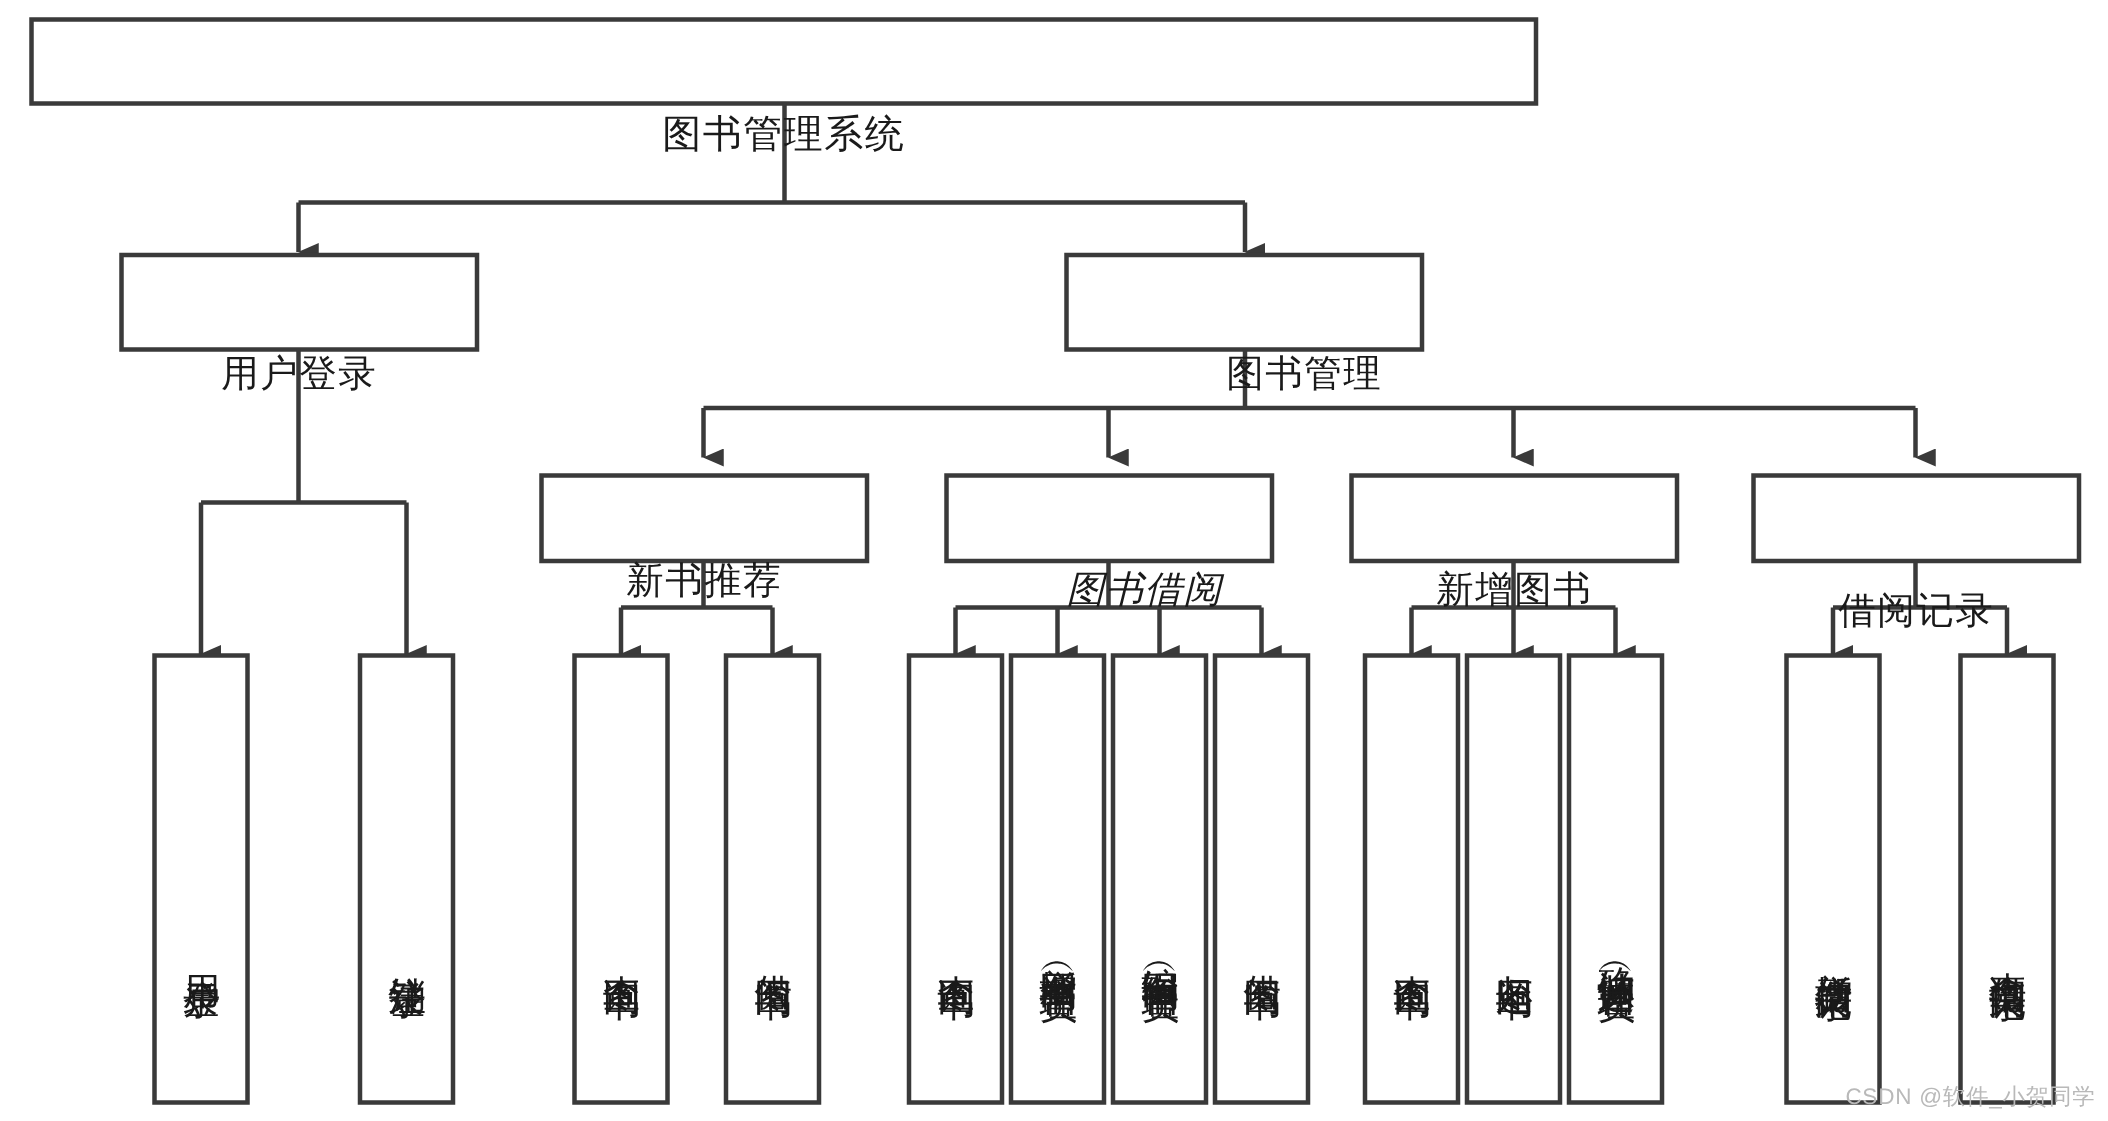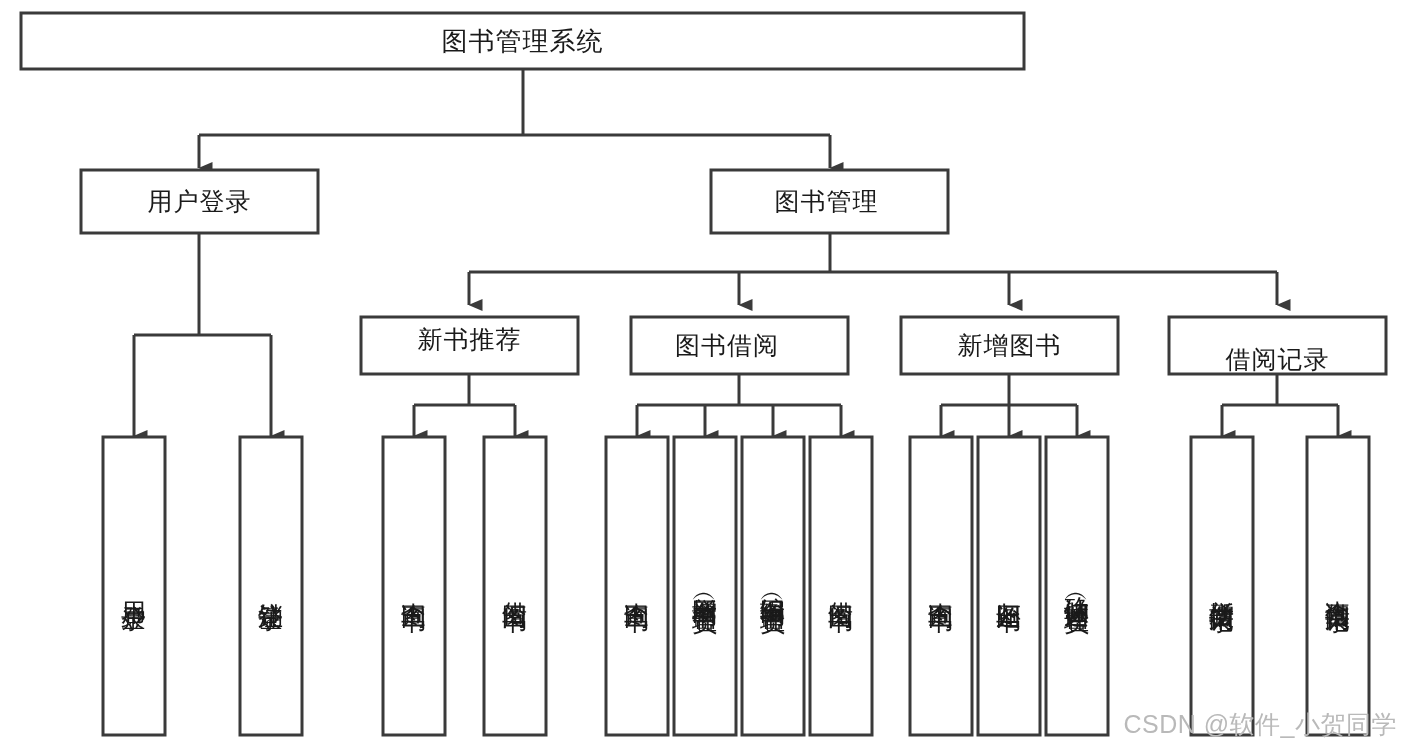--- a/index.html
+++ b/index.html
@@ -44,20 +44,21 @@
   
   .label {
     position: absolute;
     display: flex;
     align-items: center;
     justify-content: center;
     color: #1a1a1a;
     font-family: "Liberation Sans", "DejaVu Sans", sans-serif;
     pointer-events: none;
     box-sizing: border-box;
+    margin-top: 48px;
   }
   .label.horizontal {
     font-size: 25px;
     letter-spacing: 1px;
     line-height: 1.1;
   }
   .label.horizontal.title {
     font-size: 26px;
   }
   .label.vertical {
@@ -67,21 +68,21 @@
     line-height: 1.28;
     letter-spacing: 2px;
     align-items: center;
     justify-content: center;
     text-align: center;
   }
   .watermark {
     position: absolute;
     right: 8px;
     bottom: 6px;
-    font-size: 25px;
+    font-size: 15px;
     color: #b9b9b9;
     font-family: "Liberation Sans", "DejaVu Sans", sans-serif;
     letter-spacing: 0.5px;
     white-space: nowrap;
     pointer-events: none;
   }
 </style>
 </head>
 <body>
 
@@ -159,24 +160,24 @@
     <rect class="node-box" x="978" y="437" width="62" height="298"></rect>
     <rect class="node-box" x="1046" y="437" width="62" height="298"></rect>
 
     <rect class="node-box" x="1191" y="437" width="62" height="298"></rect>
     <rect class="node-box" x="1307" y="437" width="62" height="298"></rect>
   </svg>
 
   <div class="label horizontal title" style="left:21px; top:13px; width:1003px; height:56px;">图书管理系统</div>
 
   <div class="label horizontal" style="left:81px; top:170px; width:237px; height:63px;">用户登录</div>
-  <div class="label horizontal" style="left:708px; top:170px; width:237px; height:63px;">图书管理</div>
+  <div class="label horizontal" style="left:751px; top:170px; width:237px; height:63px;">图书管理</div>
 
   <div class="label horizontal" style="left:361px; top:317px; width:217px; height:45px;">新书推荐</div>
-  <div class="label horizontal" style="left:631px; top:317px; width:192px; height:57px;">图书借阅</div>
+  <div class="label horizontal" style="left:667px; top:317px; width:192px; height:57px;font-style:italic;">图书借阅</div>
   <div class="label horizontal" style="left:901px; top:317px; width:217px; height:57px;">新增图书</div>
   <div class="label horizontal" style="left:1169px; top:331px; width:217px; height:57px;">借阅记录</div>
 
   <div class="label vertical" style="left:103px; top:437px; width:62px; height:298px;">用户登录</div>
   <div class="label vertical" style="left:240px; top:437px; width:62px; height:298px;">注销登录</div>
 
   <div class="label vertical" style="left:383px; top:437px; width:62px; height:298px;">查询图书</div>
   <div class="label vertical" style="left:484px; top:437px; width:62px; height:298px;">借阅图书</div>
 
   <div class="label vertical" style="left:606px; top:437px; width:62px; height:298px;">查询图书</div>

